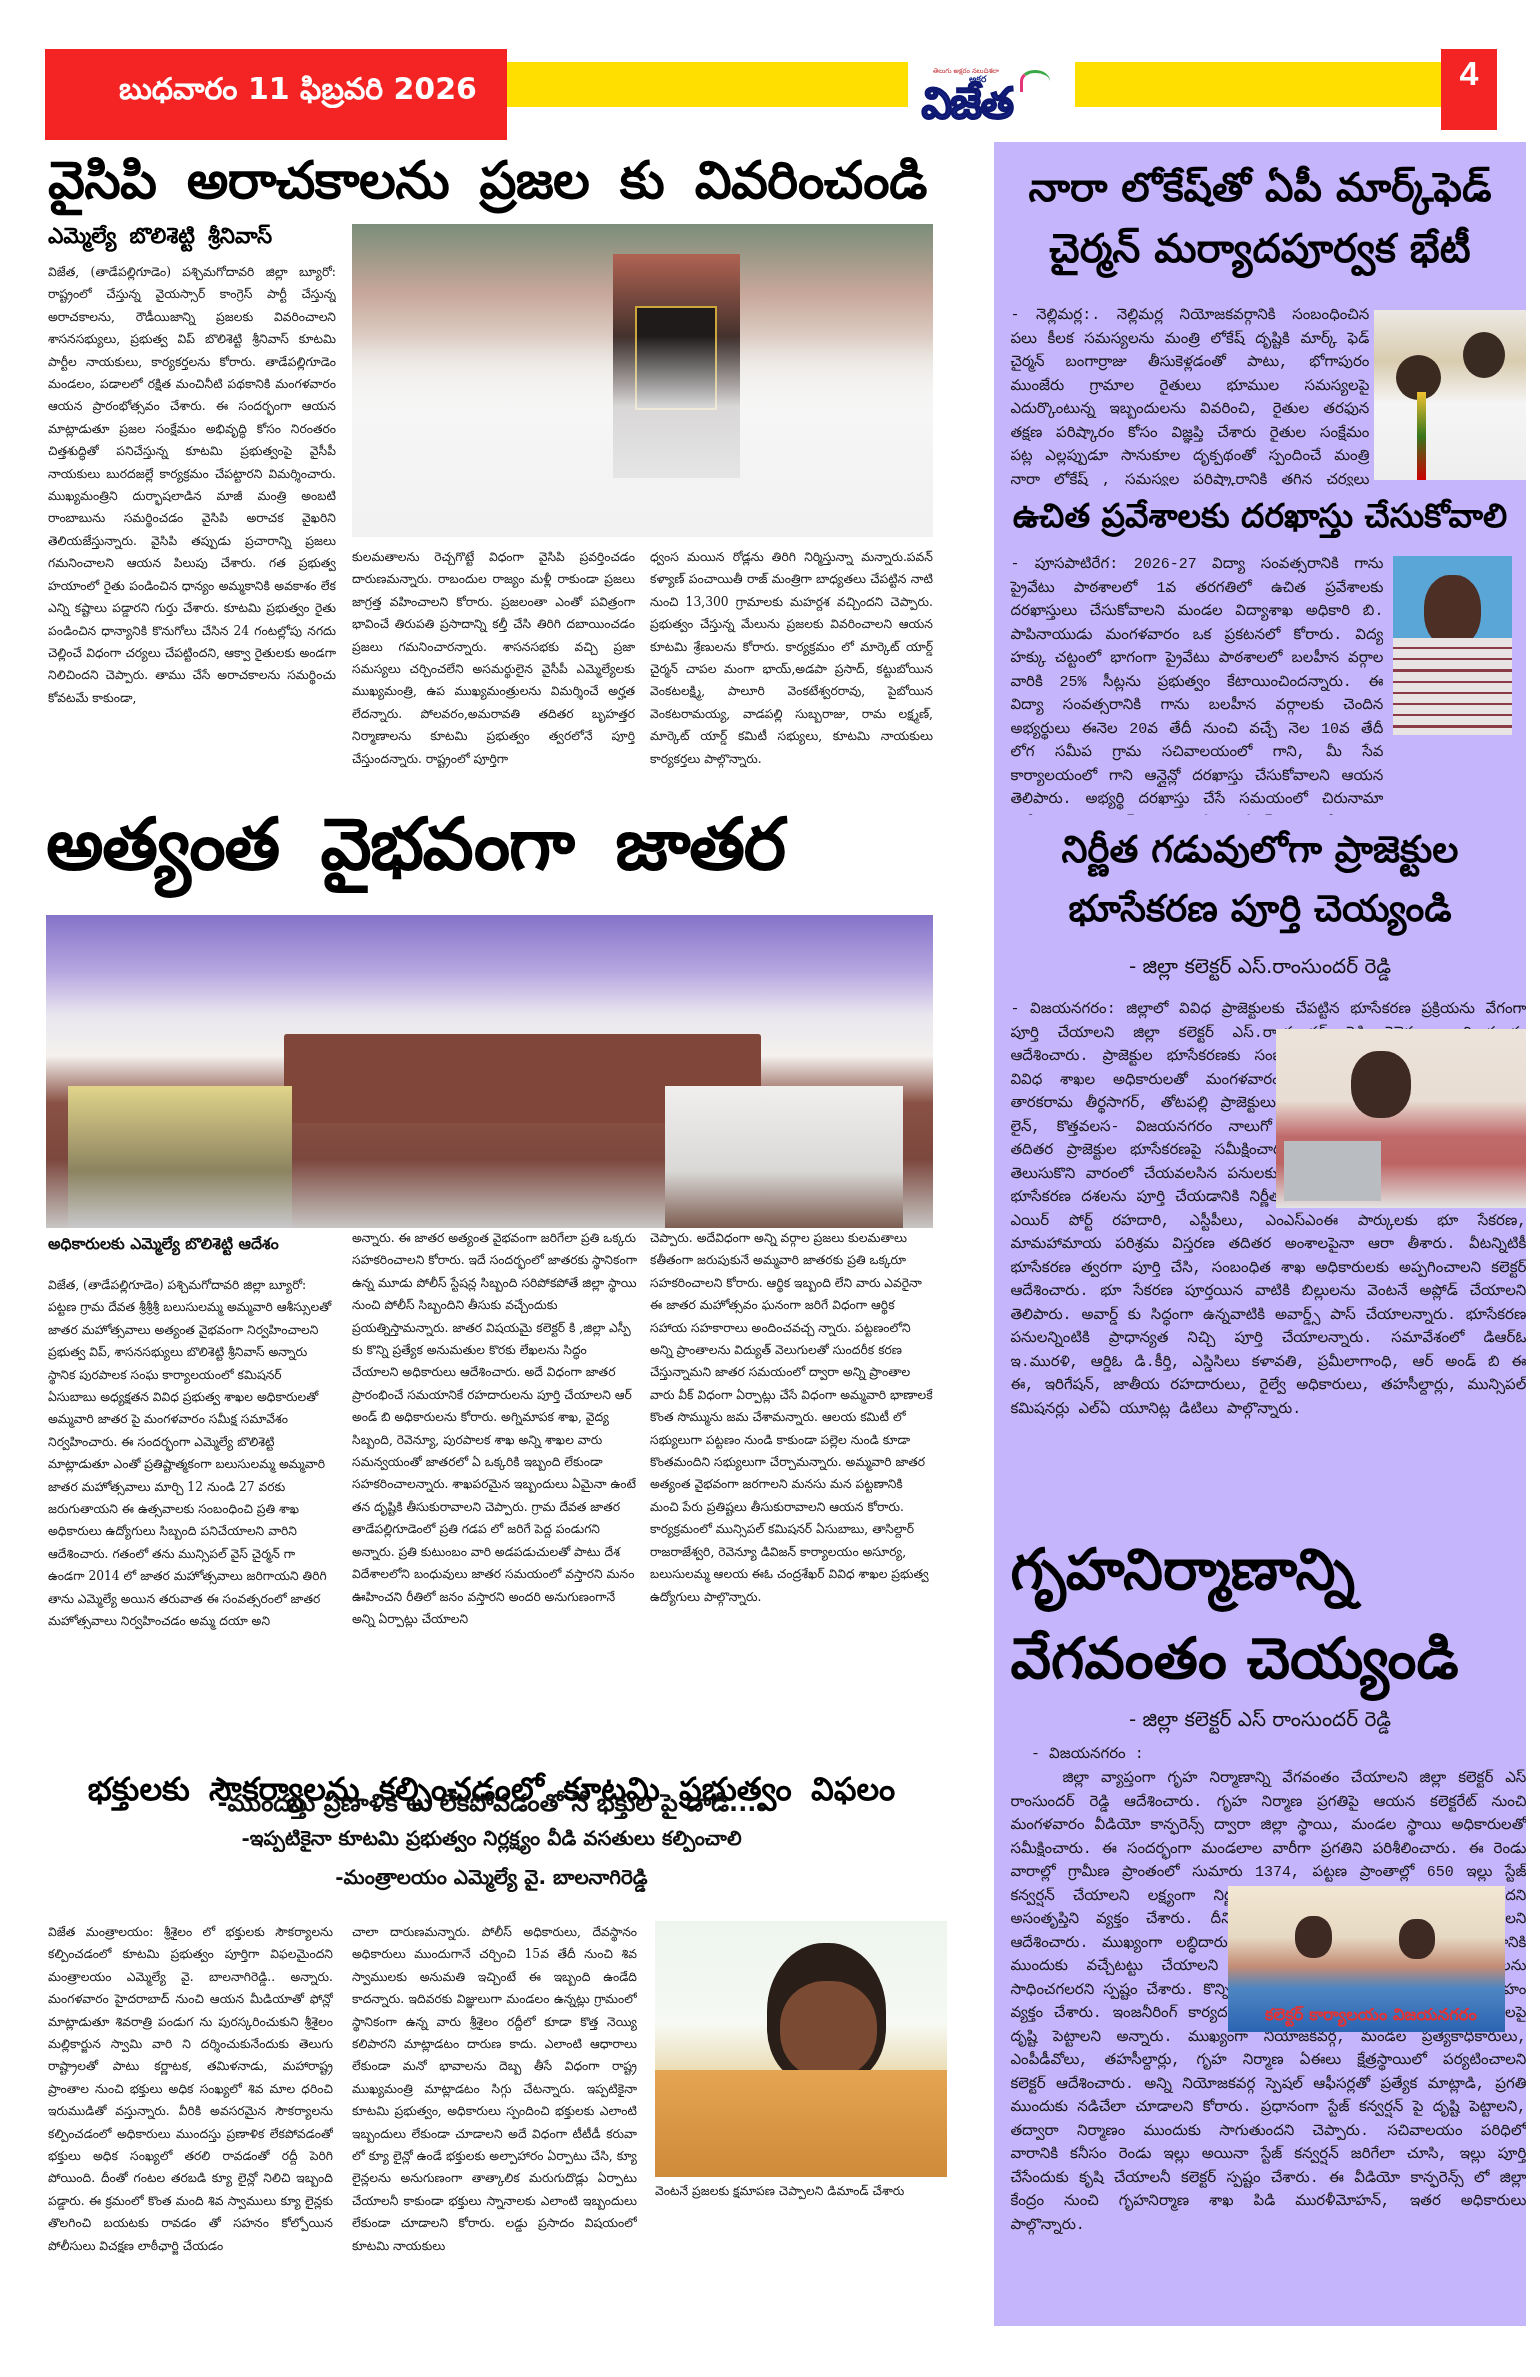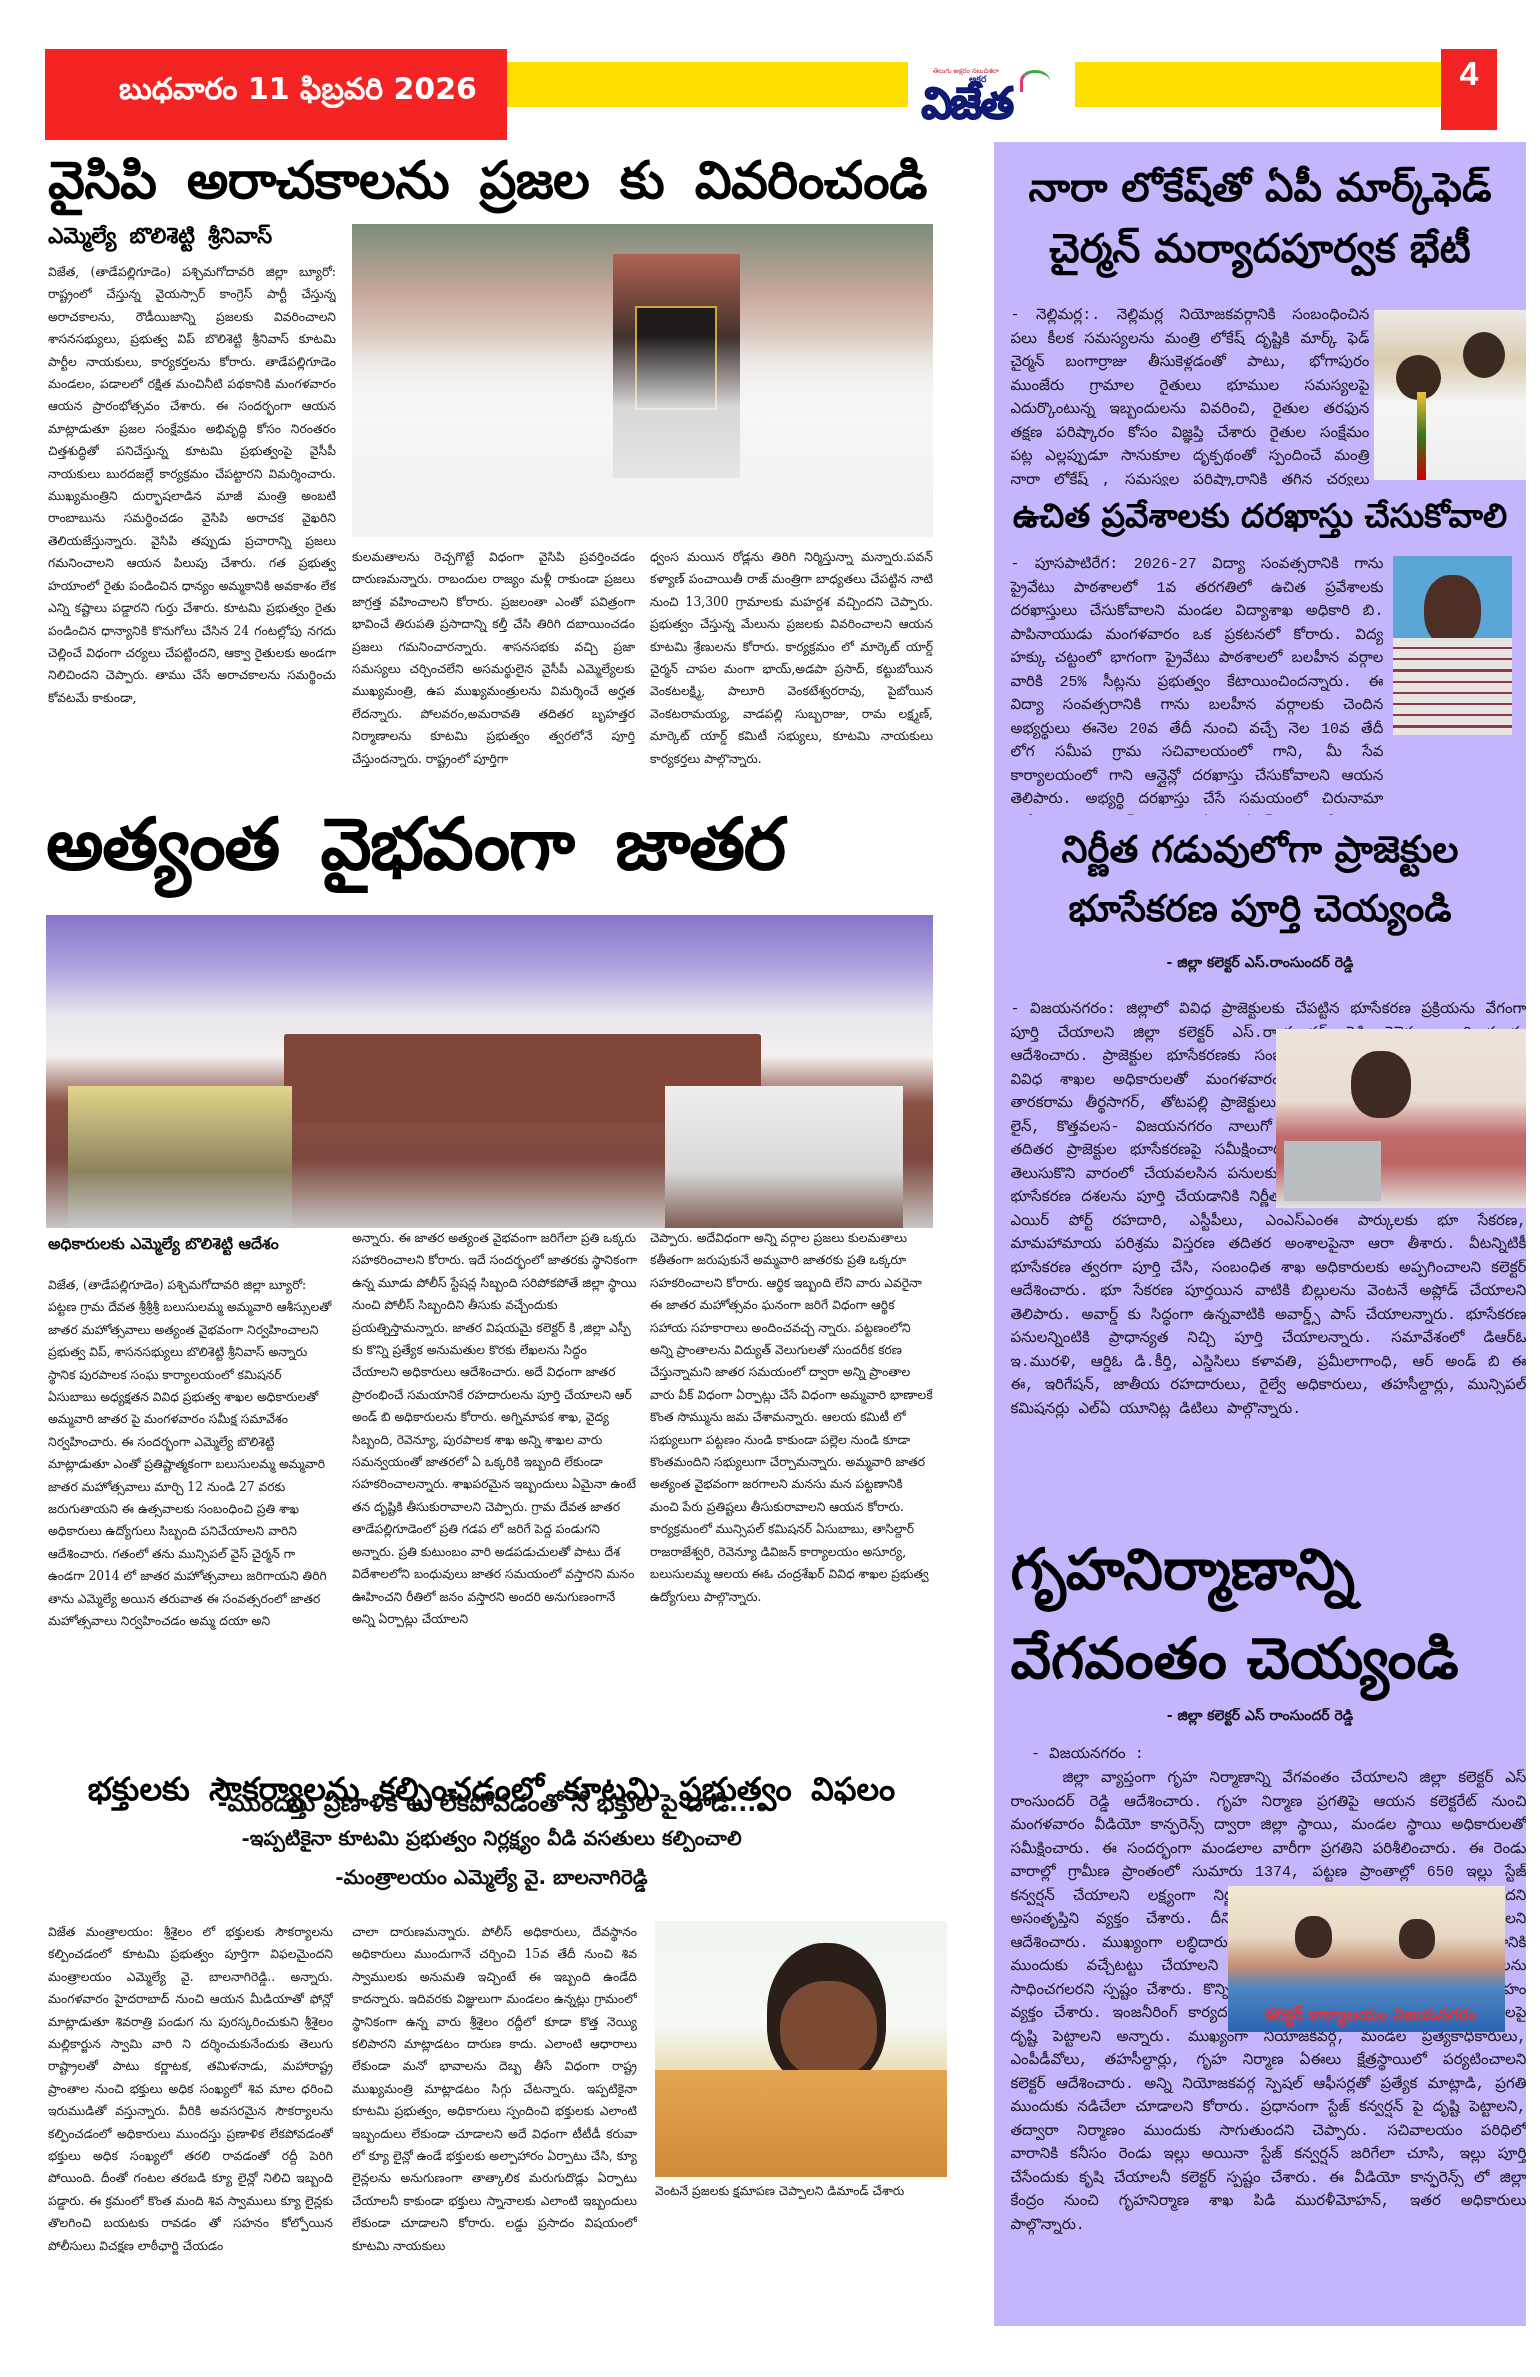--- a/index.html
+++ b/index.html
@@ -20,21 +20,21 @@
   
   .abs { position: absolute; }
   .head-xl { font-weight: bold; color: #000; white-space: nowrap; font-family: Liberation Mono, monospace; }
   .body-text { font-family: "DejaVu Serif", serif; font-size: 12.3px; line-height: 22.4px; text-align: justify; color: #151515; }
   .photo { position: absolute; overflow: hidden; }
   .caption-b { font-weight: bold; font-size: 15.7px; font-family: "DejaVu Sans", sans-serif; }
 
   
   .sidebar { position: absolute; left: 966px; top: 142px; width: 532px; height: 2184px; background: #c4b5fd; margin-left: 28px; }
   .sb-h { position: absolute; left: 0; width: 532px; text-align: center; font-weight: bold; font-family: "DejaVu Sans", sans-serif; color: #000; white-space: nowrap; }
-  .sb-sub { position: absolute; left: 0; width: 532px; text-align: center; font-family: "DejaVu Sans", sans-serif; font-size: 14px; font-weight: bold; color: #111; }
+  .sb-sub { position: absolute; left: 0; width: 532px; text-align: center; font-family: "DejaVu Sans", sans-serif; font-size: 20px; font-weight: normal; color: #111; }
   .sb-body { position: absolute; font-family: Liberation Mono, monospace; font-size: 15px; line-height: 23.5px; text-align: justify; color: #151515; }
 </style>
 </head>
 <body>
 
 <div class="date-block">
   <div class="date-text">బుధవారం 11  ఫిబ్రవరి 2026</div>
 </div>
 <div class="yellow-bar"></div>
 <div class="logo">

